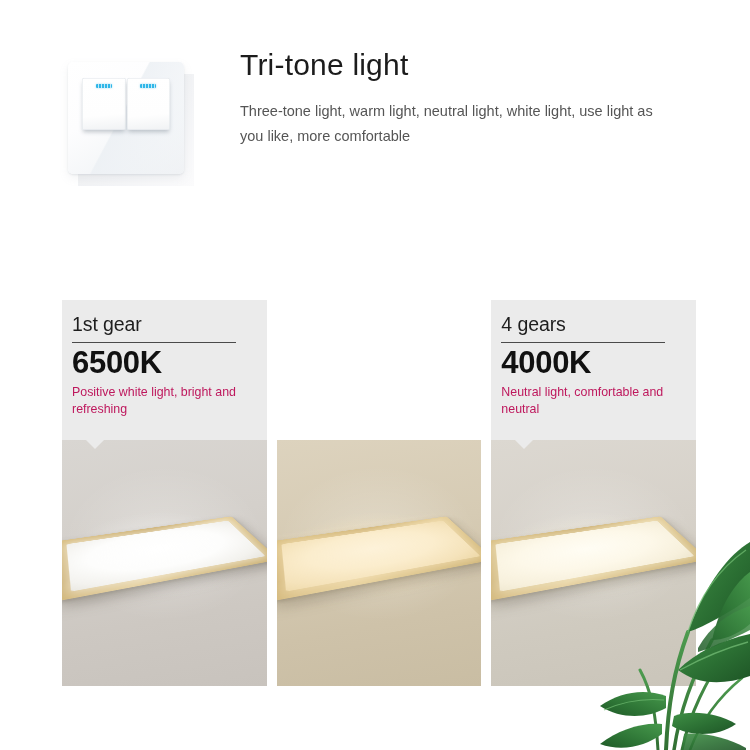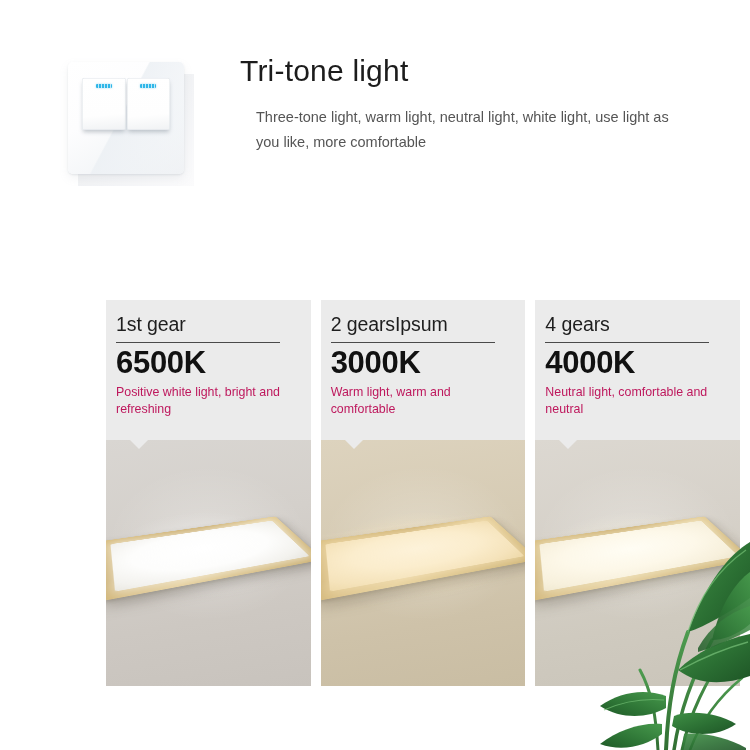--- a/index.html
+++ b/index.html
@@ -88,49 +88,48 @@
     height: 4px;
     border-radius: 1px;
     background: repeating-linear-gradient(90deg, #2fb6e8 0 2px, #bfe9f8 2px 3px);
     box-shadow: 0 0 2px rgba(47,182,232,0.5);
   }
 
   
   #header-text {
     position: absolute;
     left: 240px;
-    top: 54px;
+    top: 48px;
     width: 470px;
   }
   #header-title {
     font-size: 30px;
     font-weight: 400;
     color: #1c1c1c;
     letter-spacing: 0.2px;
     line-height: 1.1;
     margin: 0 0 18px 0;
   }
   #header-subtitle {
     font-size: 14.5px;
     line-height: 1.72;
     color: #555555;
-    margin: 16px;
+    margin: 0;
     max-width: 440px;
   }
 
   
   #panels {
     position: absolute;
     left: 62px;
     top: 300px;
     width: 634px;
     height: 386px;
     display: flex;
     gap: 10px;
-    margin-left: 44px;
   }
   .panel {
     position: relative;
     width: 204.7px;
     height: 386px;
     overflow: hidden;
     background: #ffffff;
   }
   .panel-card {
     position: relative;
@@ -302,27 +301,20 @@
       <div class="ceiling cool"></div>
       <div class="fixture-glow glow-cool"></div>
       <div class="fixture">
         <div class="fixture-frame"></div>
         <div class="fixture-diffuser diffuser-cool"></div>
       </div>
     </div>
   </div>
 
   <div class="panel">
-    <div class="panel-card">
-      <div class="gear-label">2 gearsIpsum</div>
-      <div class="gear-rule"></div>
-      <div class="kelvin">3000K</div>
-      <div class="gear-desc">Warm light, warm and comfortable</div>
-      <div class="panel-notch"></div>
-    </div>
     <div class="panel-photo">
       <div class="ceiling warm"></div>
       <div class="fixture-glow glow-warm"></div>
       <div class="fixture">
         <div class="fixture-frame"></div>
         <div class="fixture-diffuser diffuser-warm"></div>
       </div>
     </div>
   </div>
 

